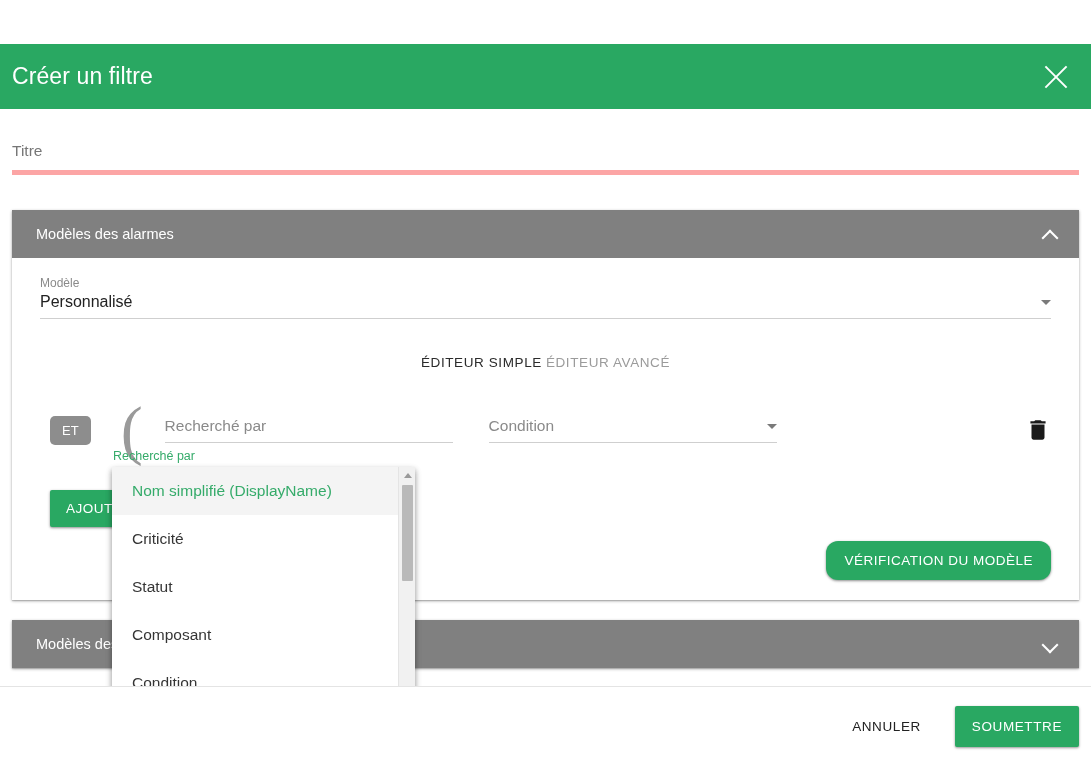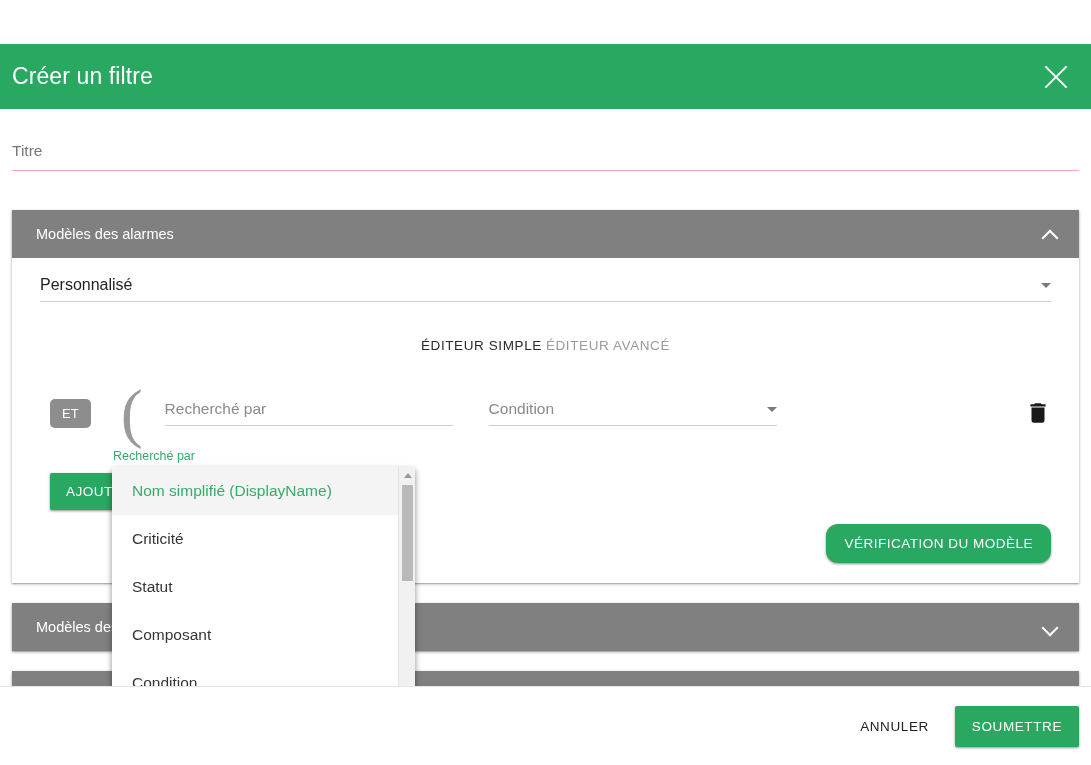--- a/index.html
+++ b/index.html
@@ -61,21 +61,21 @@
   
   .title-field {
     margin-top: 33px;
     padding-left: 0px;
     height: 48px;
     position: relative;
   }
   .title-input {
     width: 100%;
     border: none;
-    border-bottom: 1px solid #fca5a5;
+    border-bottom: 5px solid #fca5a5;
     outline: none;
     font-family: "Liberation Sans", sans-serif;
     font-size: 15.5px;
     color: #222;
     padding: 0 0 10px 0;
     background: transparent;
   }
   .title-input::placeholder { color: #767676; opacity: 1; }
 
   
@@ -235,21 +235,21 @@
     font-family: "Liberation Sans", sans-serif;
   }
 
   
   .dlg-footer {
     flex: 0 0 79px;
     border-top: 1px solid #e4e4e4;
     display: flex;
     align-items: center;
     justify-content: flex-end;
-    gap: 10px;
+    gap: 18px;
     padding: 0 12px 0 0;
   }
   .btn-flat {
     background: transparent;
     border: none;
     color: #222;
     font-size: 13.5px;
     letter-spacing: 0.6px;
     padding: 12px 16px;
     cursor: pointer;
@@ -355,20 +355,21 @@
 
     <div class="panel">
       <div class="panel-header">
         <span class="panel-header-title">Modèles des alarmes</span>
         <span class="chev up"></span>
       </div>
 
       <div class="panel-content">
 
         <div>
+          <div class="field-label">Modèle</div>
           <div class="select-row">
             <span class="select-value">Personnalisé</span>
             <span class="caret"></span>
           </div>
         </div>
 
         <div class="tabs">
           <div class="tab active">ÉDITEUR SIMPLE</div>
           <div class="tab">ÉDITEUR AVANCÉ</div>
         </div>

